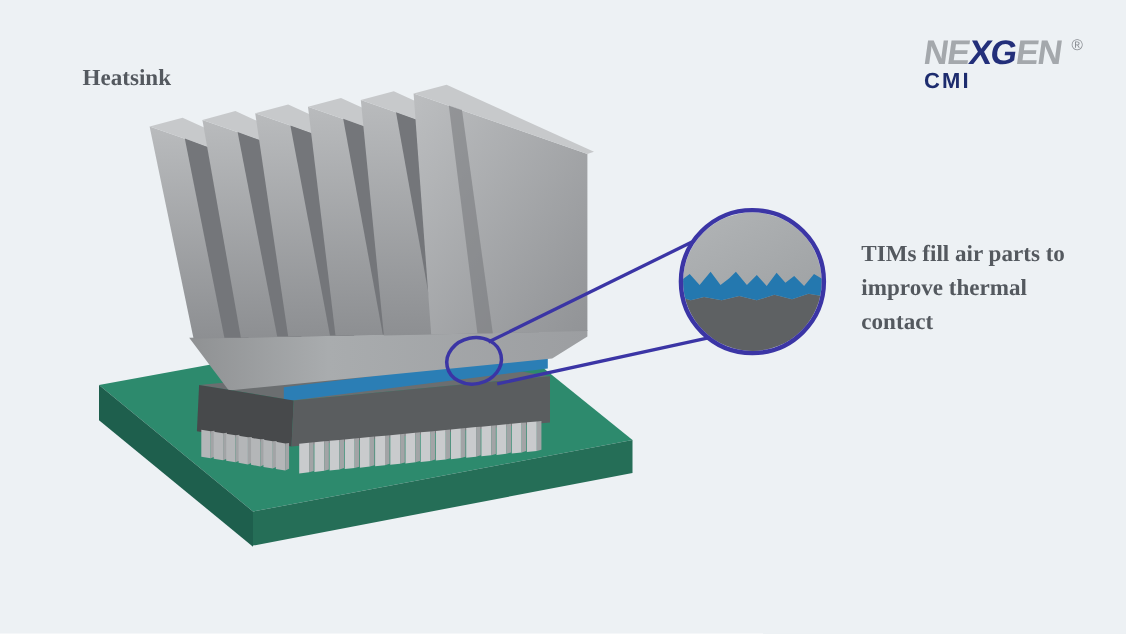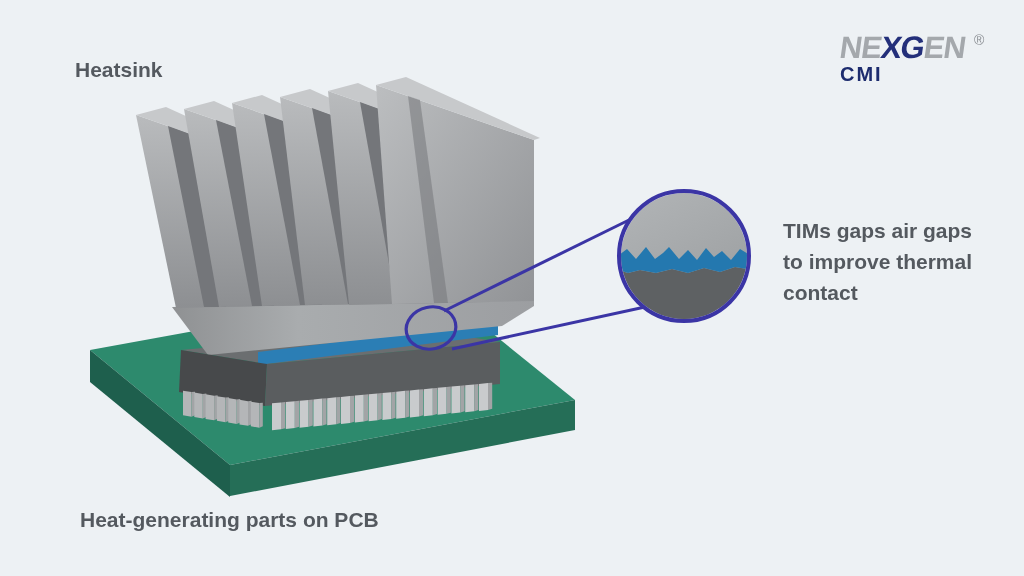--- a/index.html
+++ b/index.html
@@ -8,20 +8,21 @@
     width:1024px;height:576px;
     background:var(--color-background,#edf1f4);
     overflow:hidden;
     font-family:"Liberation Sans", sans-serif;
   }
   #scene{position:absolute;left:0;top:0;}
   .label{
     position:absolute;
     font-weight:bold;
     color:var(--color-label-text,#54595f);
+    font-family:Liberation Serif, serif;
   }
   #heatsink-label{left:75px;top:58px;font-size:21px;}
   #pcb-label{left:80px;top:508px;font-size:21px;}
   #callout-text{
     left:783px;top:215px;width:205px;
     font-size:21px;line-height:31px;
   }
   #logo{
     position:absolute;left:840px;top:30px;width:160px;
     user-select:none;
@@ -174,23 +175,22 @@
         <rect x="615" y="187" width="140" height="140" fill="url(#gMag)"></rect>
         <polygon fill="var(--color-magnifier-bottom-gray)" points="615,269 628,273 640,270 656,273 672,269 688,273 704,268 720,272 735,267 753,270 753,326 615,326"></polygon>
         <polygon fill="var(--color-tim-blue-dark)" points="615,258 627,249 636,259 646,247 655,259 663,253 669,247 679,259 688,250 697,260 706,248 714,257 722,251 731,260 740,249 753,257 753,270 735,267 720,272 704,268 688,273 672,269 656,273 640,270 628,273 615,269"></polygon>
       </g>
       <circle cx="684" cy="256" r="65" fill="none" stroke="var(--color-callout-stroke)" stroke-width="4"></circle>
     </g>
   </svg>
 
   <div class="label" id="heatsink-label">Heatsink</div>
 
-  <div class="label" id="callout-text">TIMs gaps air gaps to improve thermal contact</div>
+  <div class="label" id="callout-text">TIMs fill air parts to improve thermal contact</div>
 
-  <div class="label" id="pcb-label">Heat-generating parts on PCB</div>
 
   <div id="logo">
     <div id="wordmark"><span class="lg">NE</span><span class="ln">XG</span><span class="lg">EN</span></div>
     <div id="logo-reg">®</div>
     <div id="logo-sub">CMI</div>
   </div>
 
 </div>
 
 </body></html>

